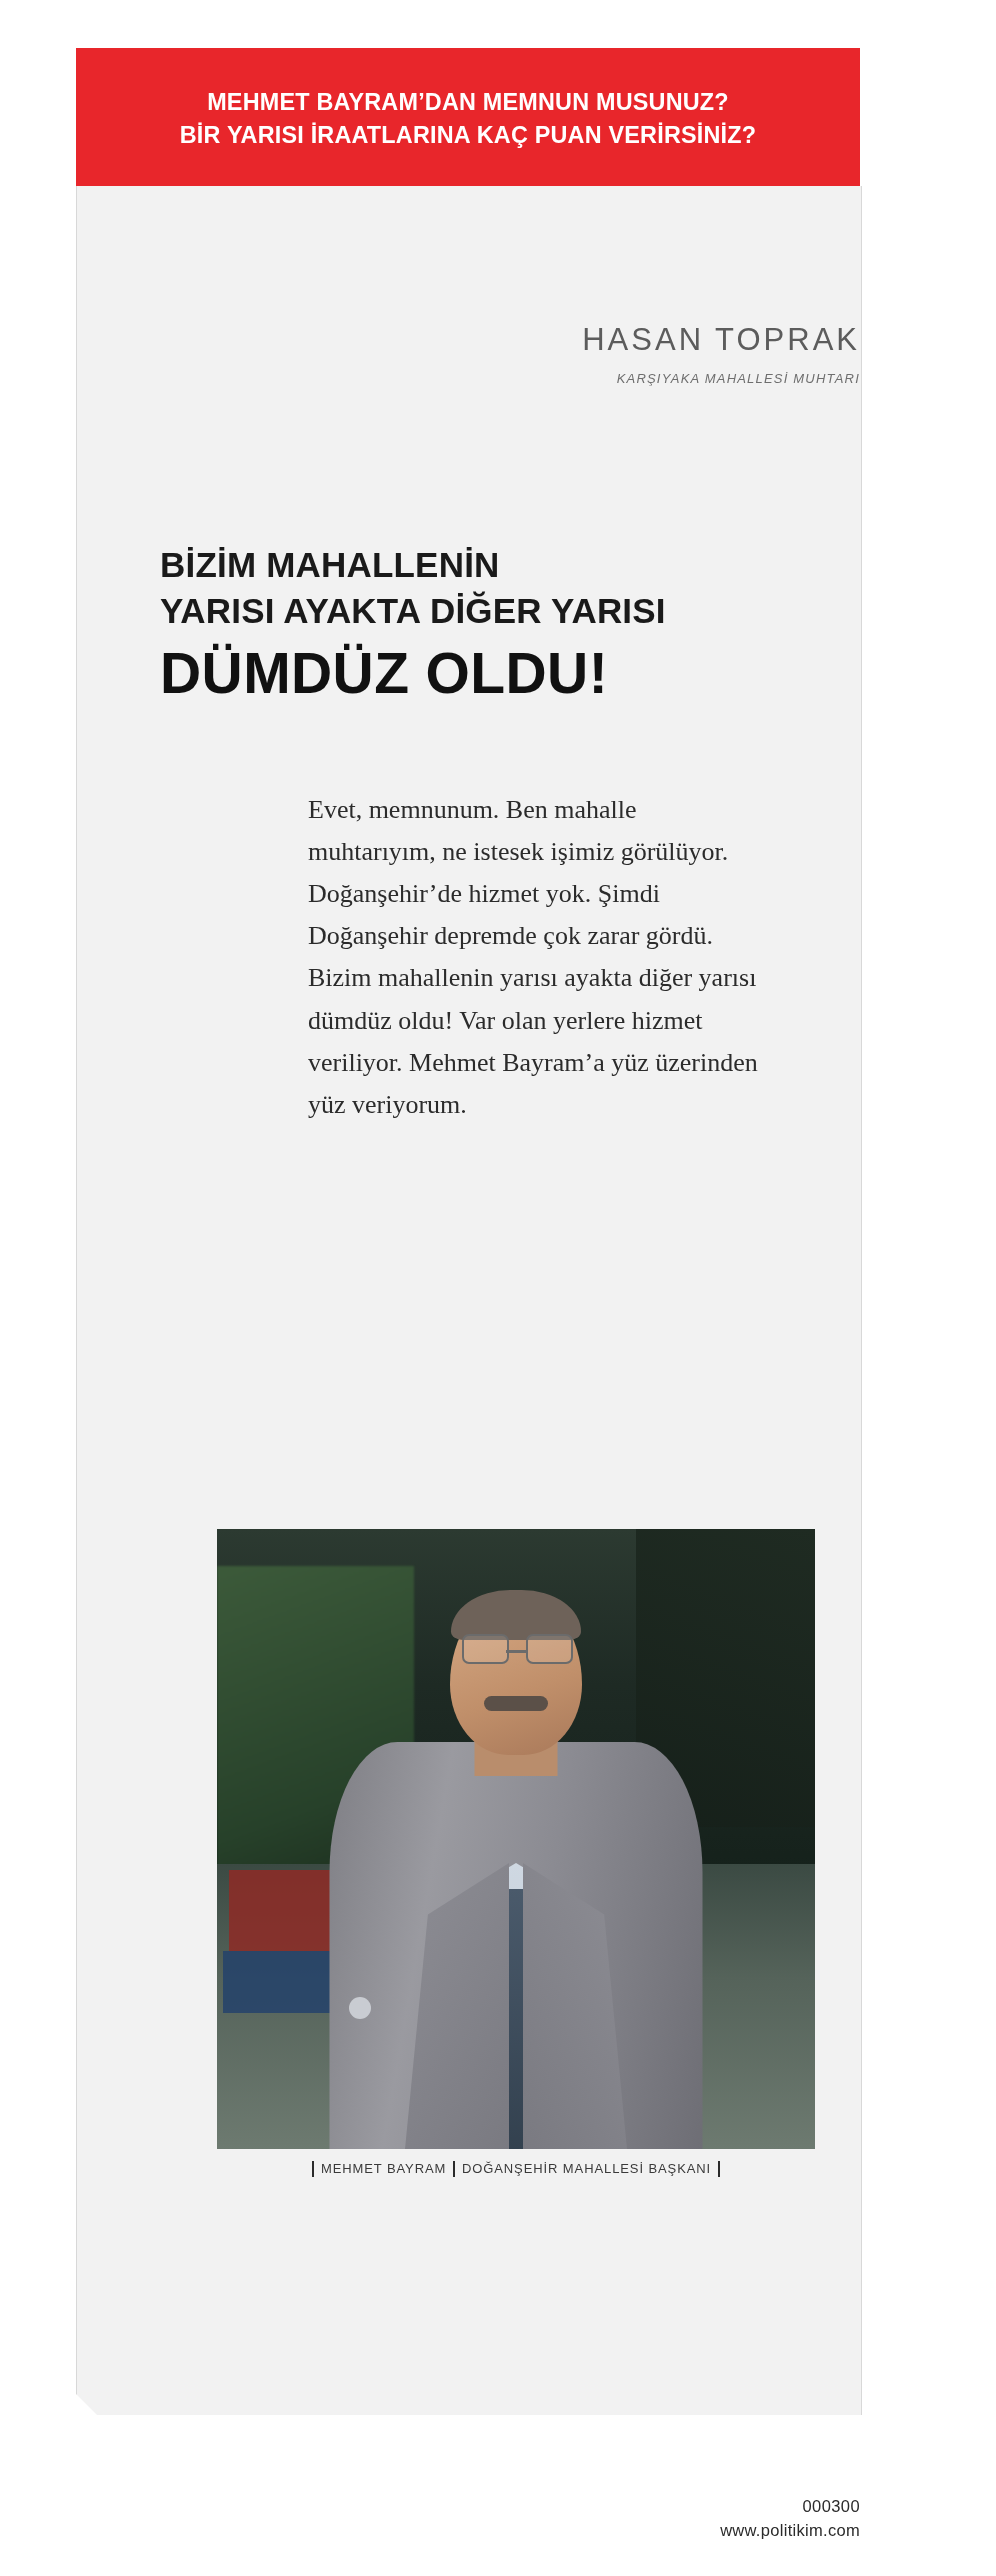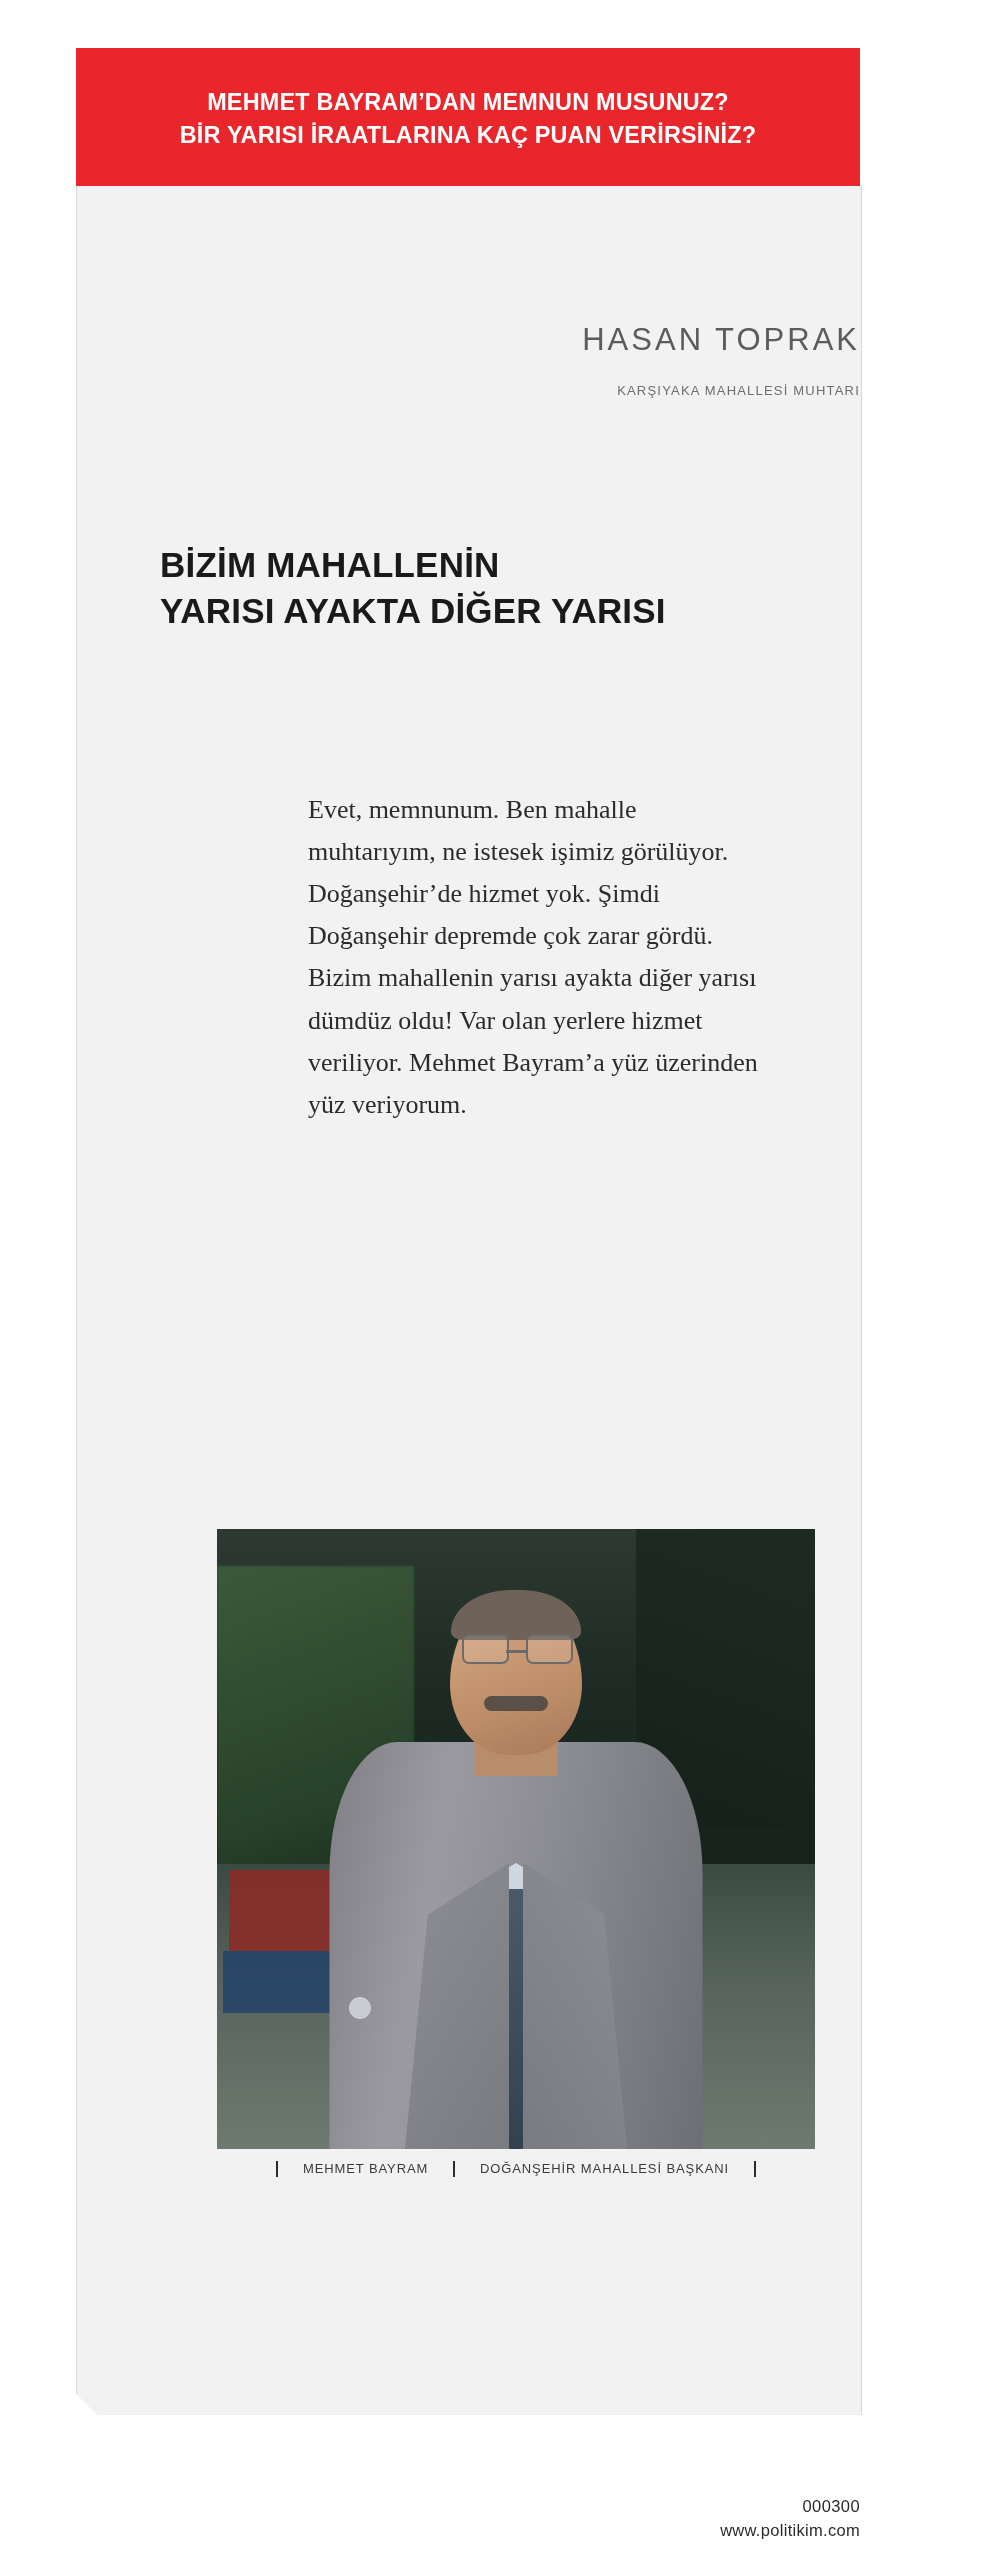--- a/index.html
+++ b/index.html
@@ -83,25 +83,26 @@
     width: 784px;
     text-align: right;
   }
   .byline-name {
     font-size: 31px;
     letter-spacing: 3px;
     color: #5c5c5c;
     font-weight: normal;
   }
   .byline-role {
-    margin-top: 25px;
+    margin-top: 13px;
     font-size: 13px;
     letter-spacing: 1.2px;
     color: #6e6e6e;
     font-weight: normal;
+    font-style: italic;
   }
 
   
   .headline {
     position: absolute;
     left: 160px;
     top: 542px;
     width: 685px;
   }
   .headline-small {
@@ -309,21 +310,21 @@
     background: #cfd3d8;
     opacity: .9;
   }
 
   
   .caption {
     margin-top: 12px;
     display: flex;
     align-items: center;
     justify-content: center;
-    gap: 25px;
+    gap: 7px;
     font-size: 13px;
     letter-spacing: 0.9px;
     color: #3a3a3a;
   }
   .caption .bar {
     display: inline-block;
     width: 1.7px;
     height: 15.6px;
     background: #2b2b2b;
   }
@@ -363,20 +364,21 @@
   <div class="card"></div>
 
   <div class="byline">
     <div class="byline-name">HASAN TOPRAK</div>
     <div class="byline-role">KARŞIYAKA MAHALLESİ MUHTARI</div>
   </div>
 
   <div class="headline">
     <div class="headline-small">BİZİM MAHALLENİN</div>
     <div class="headline-small">YARISI AYAKTA DİĞER YARISI</div>
+    <div class="headline-big">DÜMDÜZ OLDU!</div>
   </div>
 
   <div class="body-copy">
     <p>Evet, memnunum. Ben mahalle muhtarıyım, ne istesek işimiz görülüyor. Doğanşehir’de hizmet yok. Şimdi Doğanşehir depremde çok zarar gördü. Bizim mahallenin yarısı ayakta diğer yarısı dümdüz oldu! Var olan yerlere hizmet veriliyor. Mehmet Bayram’a yüz üzerinden yüz veriyorum.</p>
   </div>
 
   <div class="photo-wrap">
     <div class="photo">
       <div class="ph-bg-dark"></div>
       <div class="ph-bg-green"></div>

